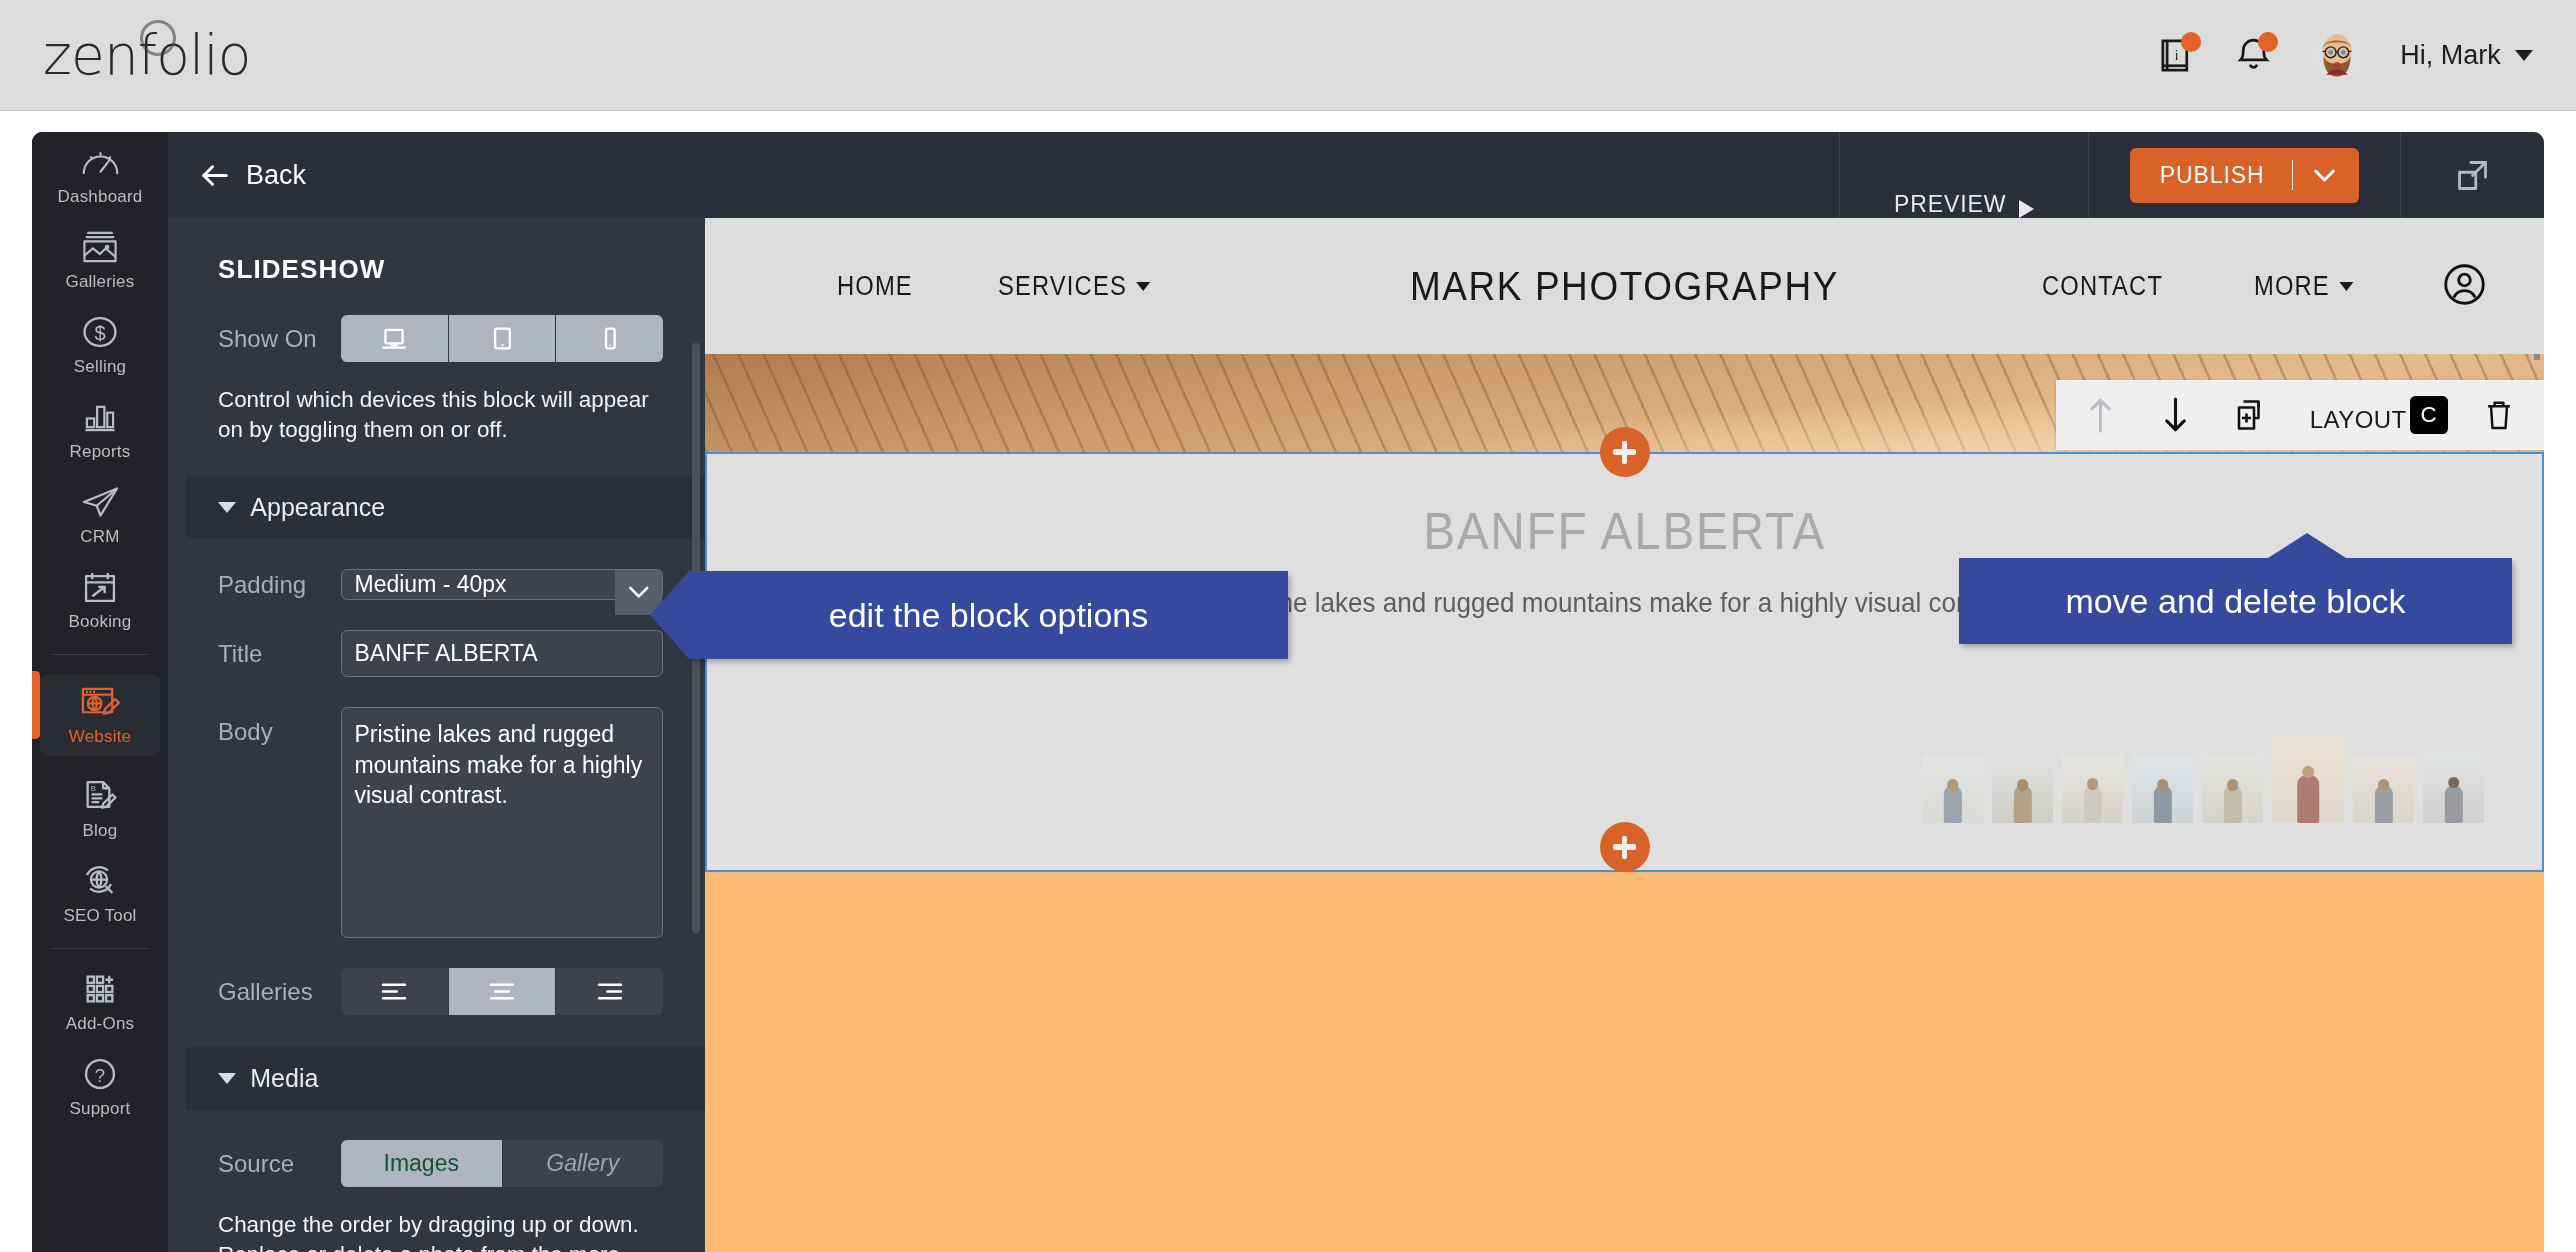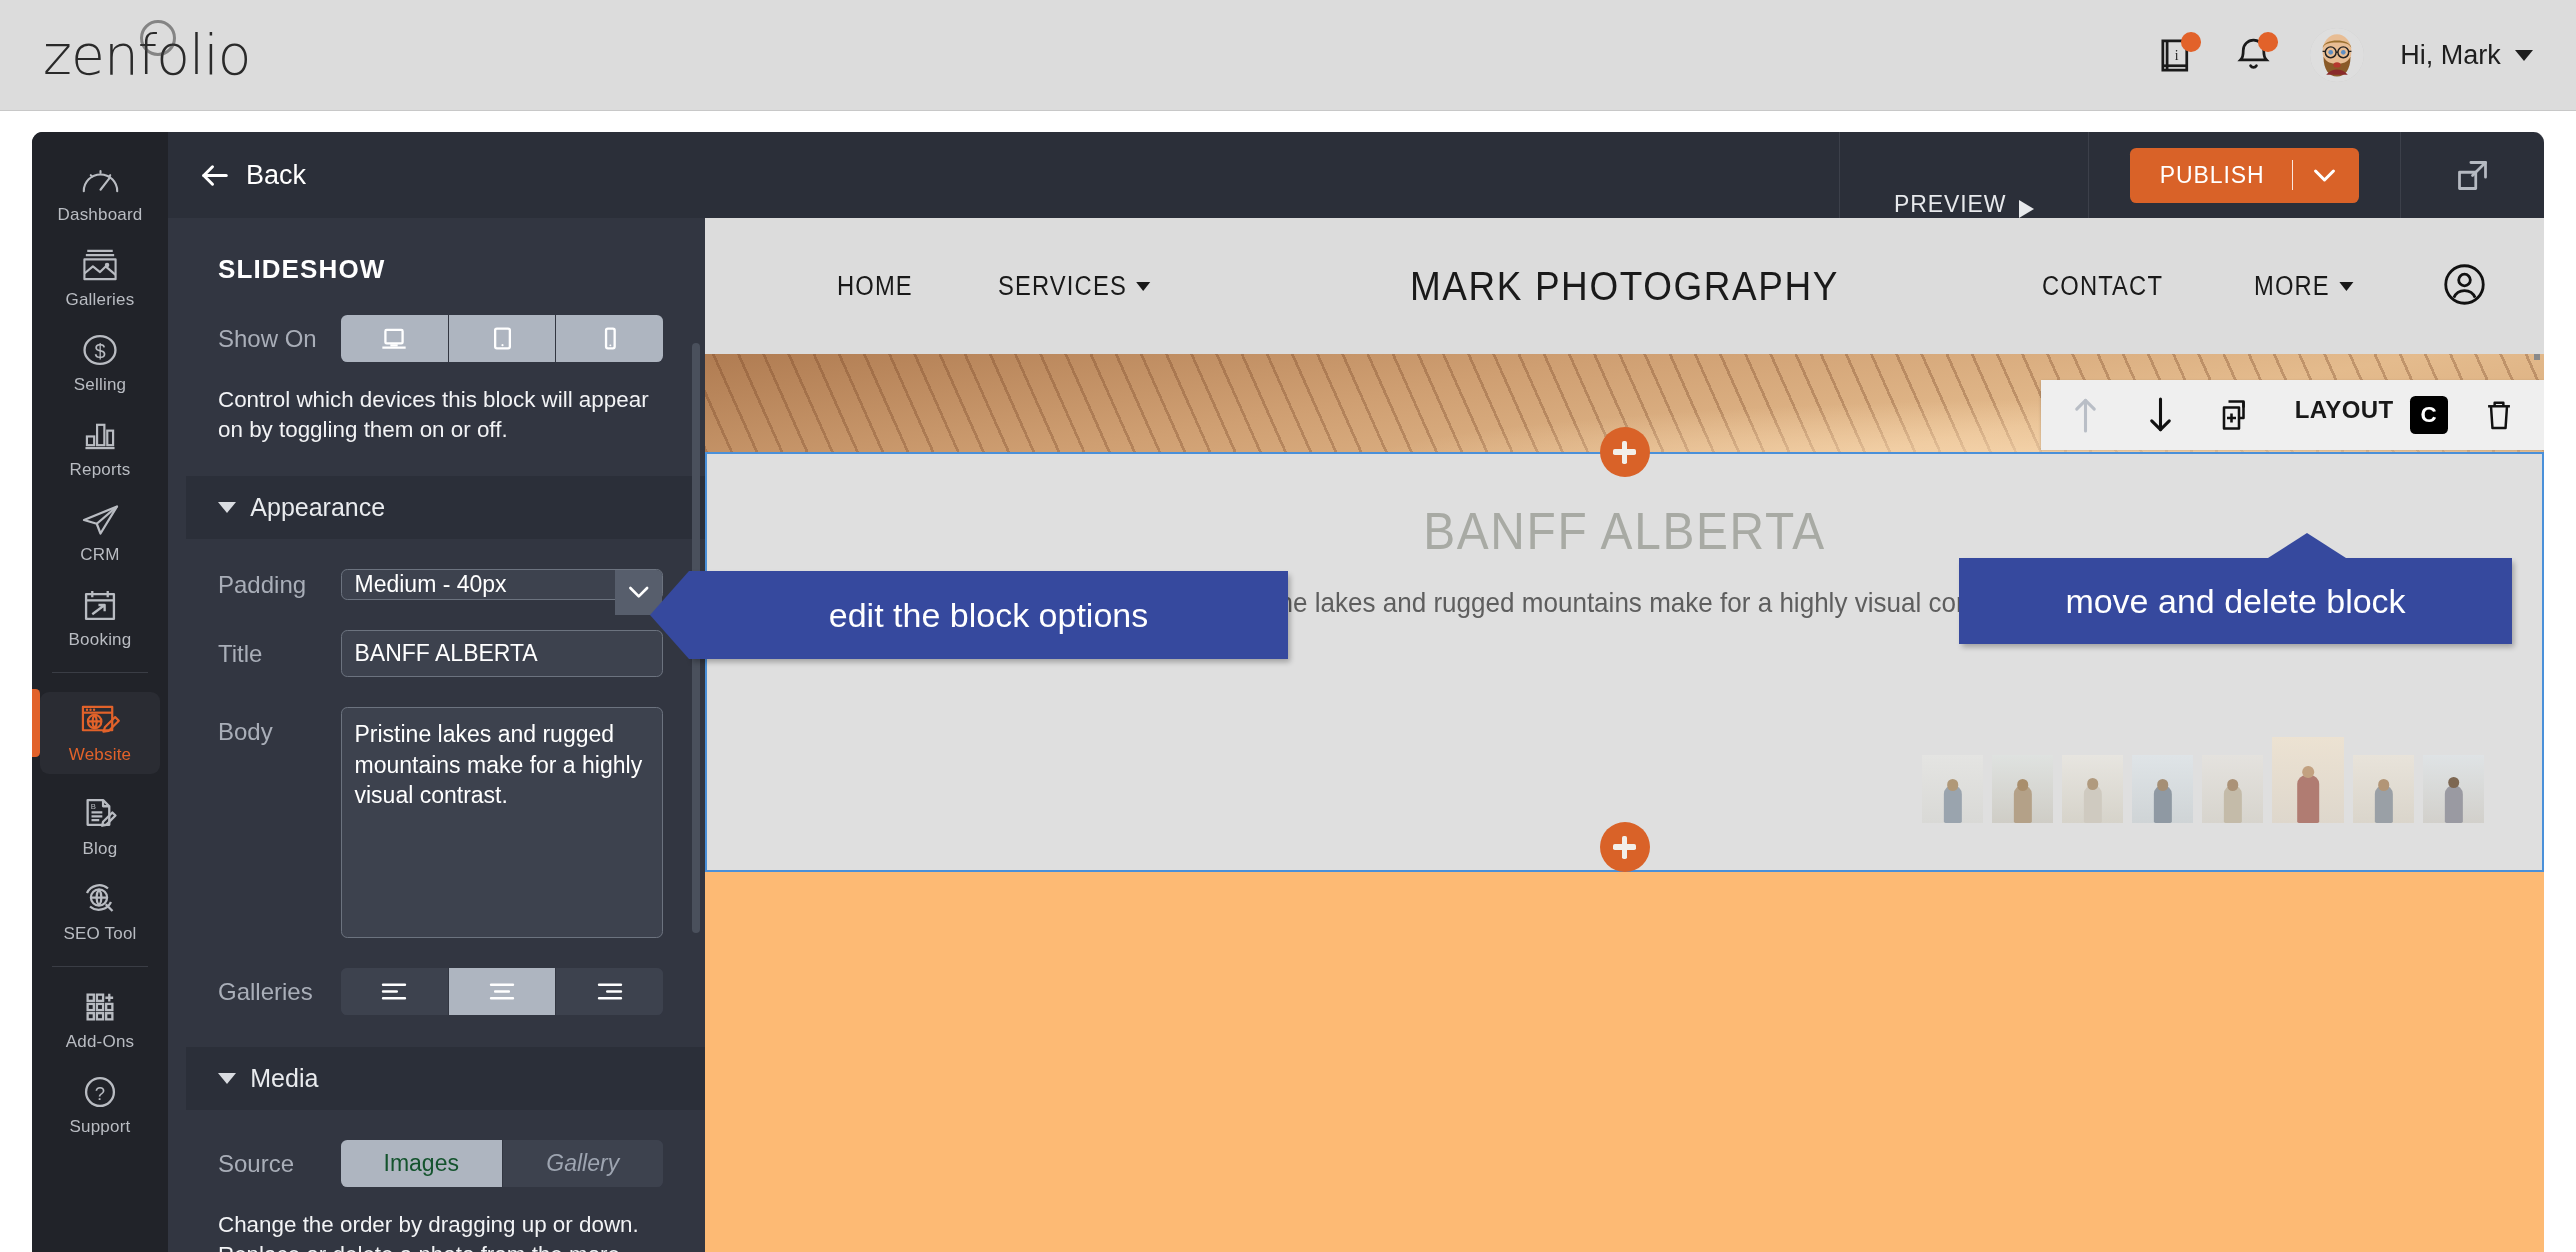--- a/index.html
+++ b/index.html
@@ -44,21 +44,21 @@
 
   
   .shell {
     position: absolute; left: 32px; top: 132px; width: 2512px; height: 1120px;
     background: #1f2128; border-radius: 10.7px 10.7px 0 0; overflow: hidden;
   }
 
   
   .rail {
     position: absolute; left: 0; top: 0; width: 136px; height: 1120px;
-    background: #212329; padding-top: 18px;
+    background: #212329; 
   }
   .rail-item {
     position: relative; width: 136px; padding: 9px 0 10.7px; text-align: center; cursor: pointer;
   }
   .rail-item .ri-icon { height: 41px; display: flex; align-items: center; justify-content: center; }
   .rail-item .ri-label { font-size: 17px; color: #b9bcc2; margin-top: 4.5px; letter-spacing: 0.2px; }
   .rail-item.active .ri-label { color: #e2622a; }
   .rail-item.active .ri-inner {
     background: #2a2c33; border-radius: 9px; margin: 0 8px; padding: 7.2px 0 9px;
   }
@@ -235,21 +235,21 @@
   }
   .plus-btn::before { width: 23px; height: 5.4px; }
   .plus-btn::after  { width: 5.4px; height: 23px; }
 
   .block-toolbar {
     position: absolute; right: 0; top: -72px; height: 70px; background: #efefef;
     display: flex; align-items: center; gap: 0; padding: 0 7.2px; z-index: 8;
     box-shadow: 0 0.9px 2.7px rgba(0,0,0,.22);
   }
   .tb-btn { width: 75px; height: 70px; display: flex; align-items: center; justify-content: center; cursor: pointer; }
-  .tb-layout { display: flex; align-items: flex-start; gap: 16px; padding: 0 14.3px 0 21.5px; cursor: pointer; font-weight: bold; }
+  .tb-layout { display: flex; align-items: flex-end; gap: 3px; padding: 0 14.3px 0 21.5px; cursor: pointer; }
   .tb-layout-label { font-size: 24px; color: #191919; letter-spacing: 0.4px; font-family: "Liberation Sans Narrow","Liberation Sans",sans-serif; }
   .tb-badge {
     width: 38px; height: 38px; background: #000; border-radius: 5.4px; color: #fff;
     font-size: 22.4px; display: flex; align-items: center; justify-content: center;
   }
 
   
   .callout {
     position: absolute; background: #36499e; color: #ffffff; z-index: 20;
     display: flex; align-items: center; justify-content: center;

